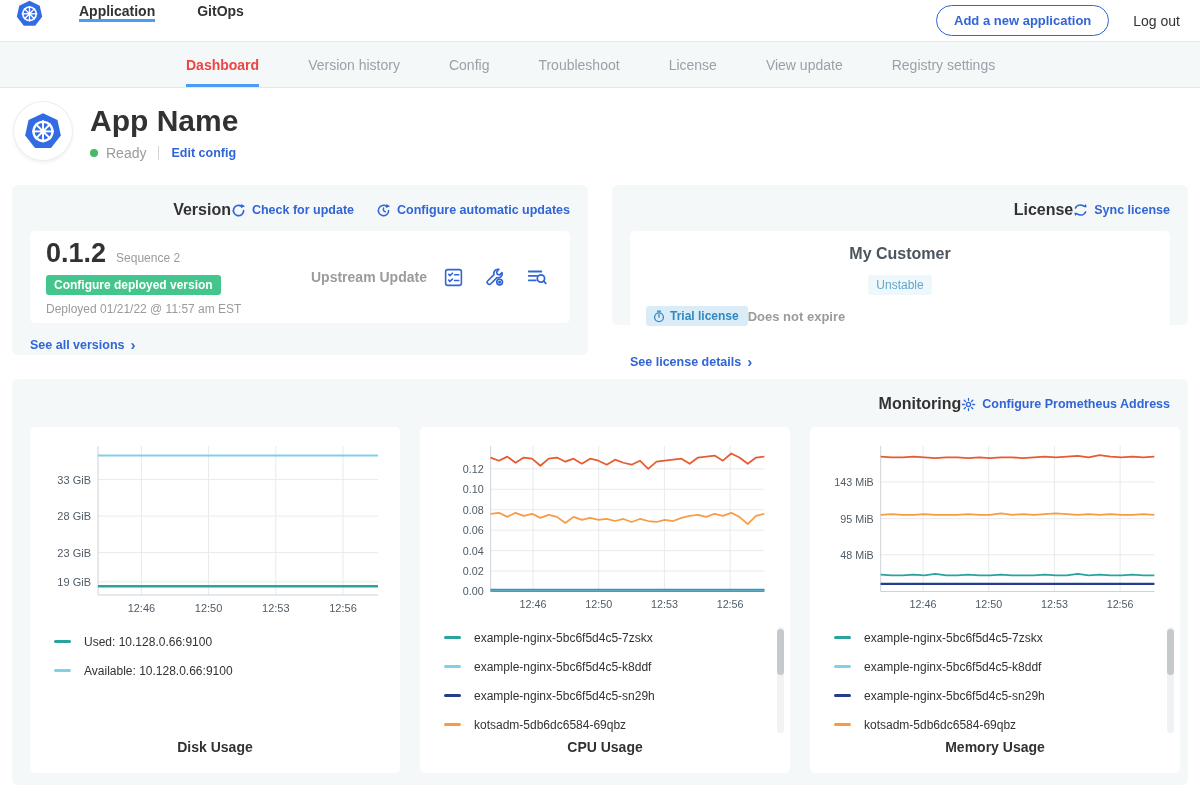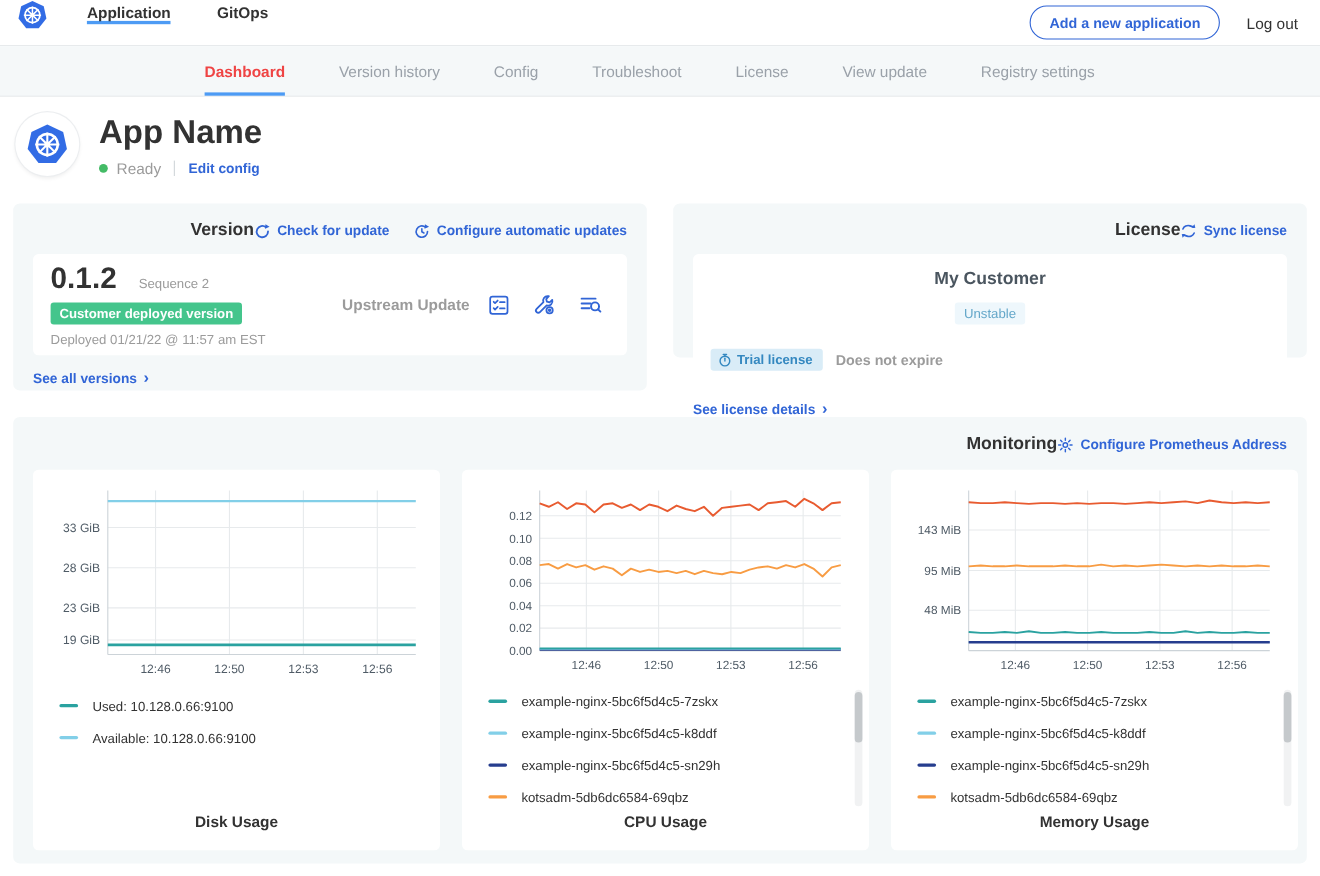--- a/index.html
+++ b/index.html
@@ -36,34 +36,34 @@
   .cards-row{ display:flex; gap:24px; padding:6px 12px 0 12px; align-items:flex-start;}
   .card{ background:var(--card-bg); border-radius:6px; padding:16px 18px;}
   .card-head{ display:flex; align-items:center; justify-content:flex-end;}
   .card-title{ font-size:16px; font-weight:bold; color:#323232;}
   .head-links{ display:flex; gap:22px;}
   .inner{ background:#fff; border-radius:5px; padding:14px 16px; margin-top:12px;}
   .version-card{ width:576px; height:170px;}
   .license-card{ width:576px; height:140px;}
   .version-inner{ display:flex; align-items:center; height:92px;}
   .v-left{ width:265px;}
-  .v-num-row{ display:flex; align-items:baseline; gap:20px;}
+  .v-num-row{ display:flex; align-items:baseline; gap:10px;}
   .v-num{ font-size:27px; font-weight:bold; color:#323232;}
   .v-seq{ font-size:12px; color:var(--gray);}
   .green-badge{ display:inline-block; background:var(--green); color:#fff; font-weight:bold; font-size:12px; padding:3px 8px; border-radius:3px; margin-top:6px;}
   .v-deployed{ font-size:12px; color:var(--gray); margin-top:7px;}
   .v-mid{ flex:1; text-align:left; font-size:14px; font-weight:bold; color:var(--gray);}
   .v-icons{ display:flex; gap:20px; align-items:center; padding-right:6px;}
   .icon-btn{ cursor:pointer; display:flex;}
   .card-foot{ margin-top:12px;}
   .chev{ font-size:15px; font-weight:bold; line-height:0;}
   .lic-row1{ display:flex; align-items:center; gap:12px;flex-direction:column;}
   .lic-name{ font-size:16px; font-weight:bold; color:#4a555f;}
   .chan-badge{ background:#eef7fc; color:#64a7c9; font-size:12px; padding:3px 8px; border-radius:3px;}
-  .lic-row2{ display:flex; align-items:center; gap:12px; margin-top:22px;}
+  .lic-row2{ display:flex; align-items:center; margin-top:11px;}
   .trial-badge{ background:#d9ecf7; color:#3488c0; font-size:12px; font-weight:bold; padding:3px 9px 3px 7px; border-radius:3px; display:inline-flex; align-items:center; gap:5px;}
   .lic-exp{ font-size:13px; color:var(--gray);font-weight:bold;}
   
   .monitoring{ margin:24px 12px 0 12px; height:406px; padding:16px 18px;}
   .charts-row{ display:flex; gap:20px; margin-top:14px;}
   .chart-card{ position:relative; background:#fff; border-radius:5px; width:370px; height:346px; padding:12px 14px 14px 14px; display:flex; flex-direction:column;}
   .legend{ flex:1; padding:10px 2px 0 10px;}
   .legend-item{ display:flex; align-items:center; gap:13px; height:29px; font-size:12px; color:#323232;}
   .dash{ width:17px; height:3px; border-radius:2px; flex:0 0 auto;}
   .chart-title{ text-align:center; font-size:14px; font-weight:bold; color:#323232; padding-bottom:4px;}
@@ -159,21 +159,21 @@
           <span>Configure automatic updates</span>
         </span>
       </div>
     </div>
     <div class="inner version-inner">
       <div class="v-left">
         <div class="v-num-row">
           <span class="v-num">0.1.2</span>
           <span class="v-seq">Sequence 2</span>
         </div>
-        <span class="green-badge">Customer deployed version</span>
+        <span class="green-badge">Configure deployed version</span>
         <div class="v-deployed">Deployed 01/21/22 @ 11:57 am EST</div>
       </div>
       <div class="v-mid">Upstream Update</div>
       <div class="v-icons">
         <span class="icon-btn">
           <svg width="21" height="21" viewBox="0 0 20 20" fill="none" stroke="#3165d6" stroke-width="1.5">
               <rect x="2.5" y="2.5" width="15" height="15" rx="2"></rect>
               <path d="M5.5 7l1.2 1.2L9 5.9" stroke-linecap="round" stroke-linejoin="round"></path>
               <line x1="11" y1="7.3" x2="15" y2="7.3" stroke-linecap="round"></line>
               <path d="M5.5 12.5l1.2 1.2 2.3-2.3" stroke-linecap="round" stroke-linejoin="round"></path>

